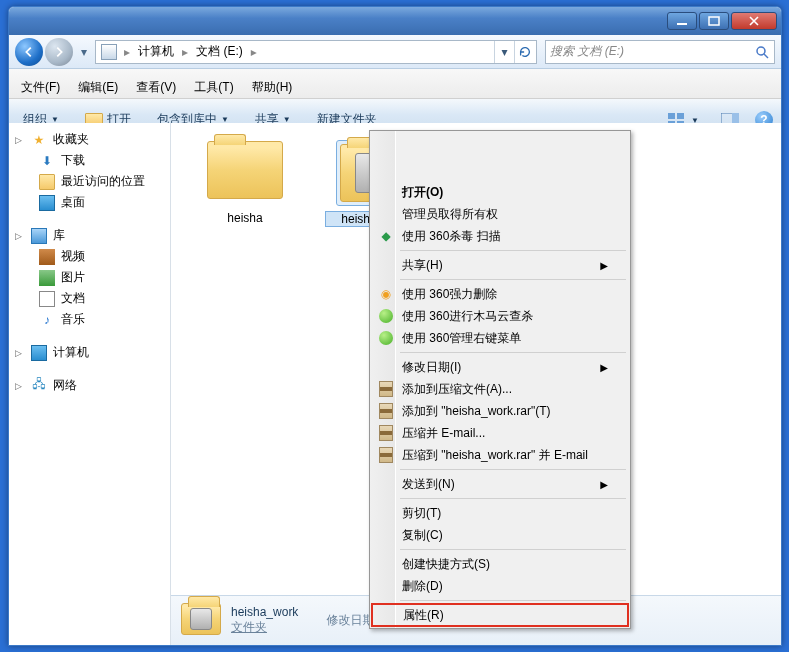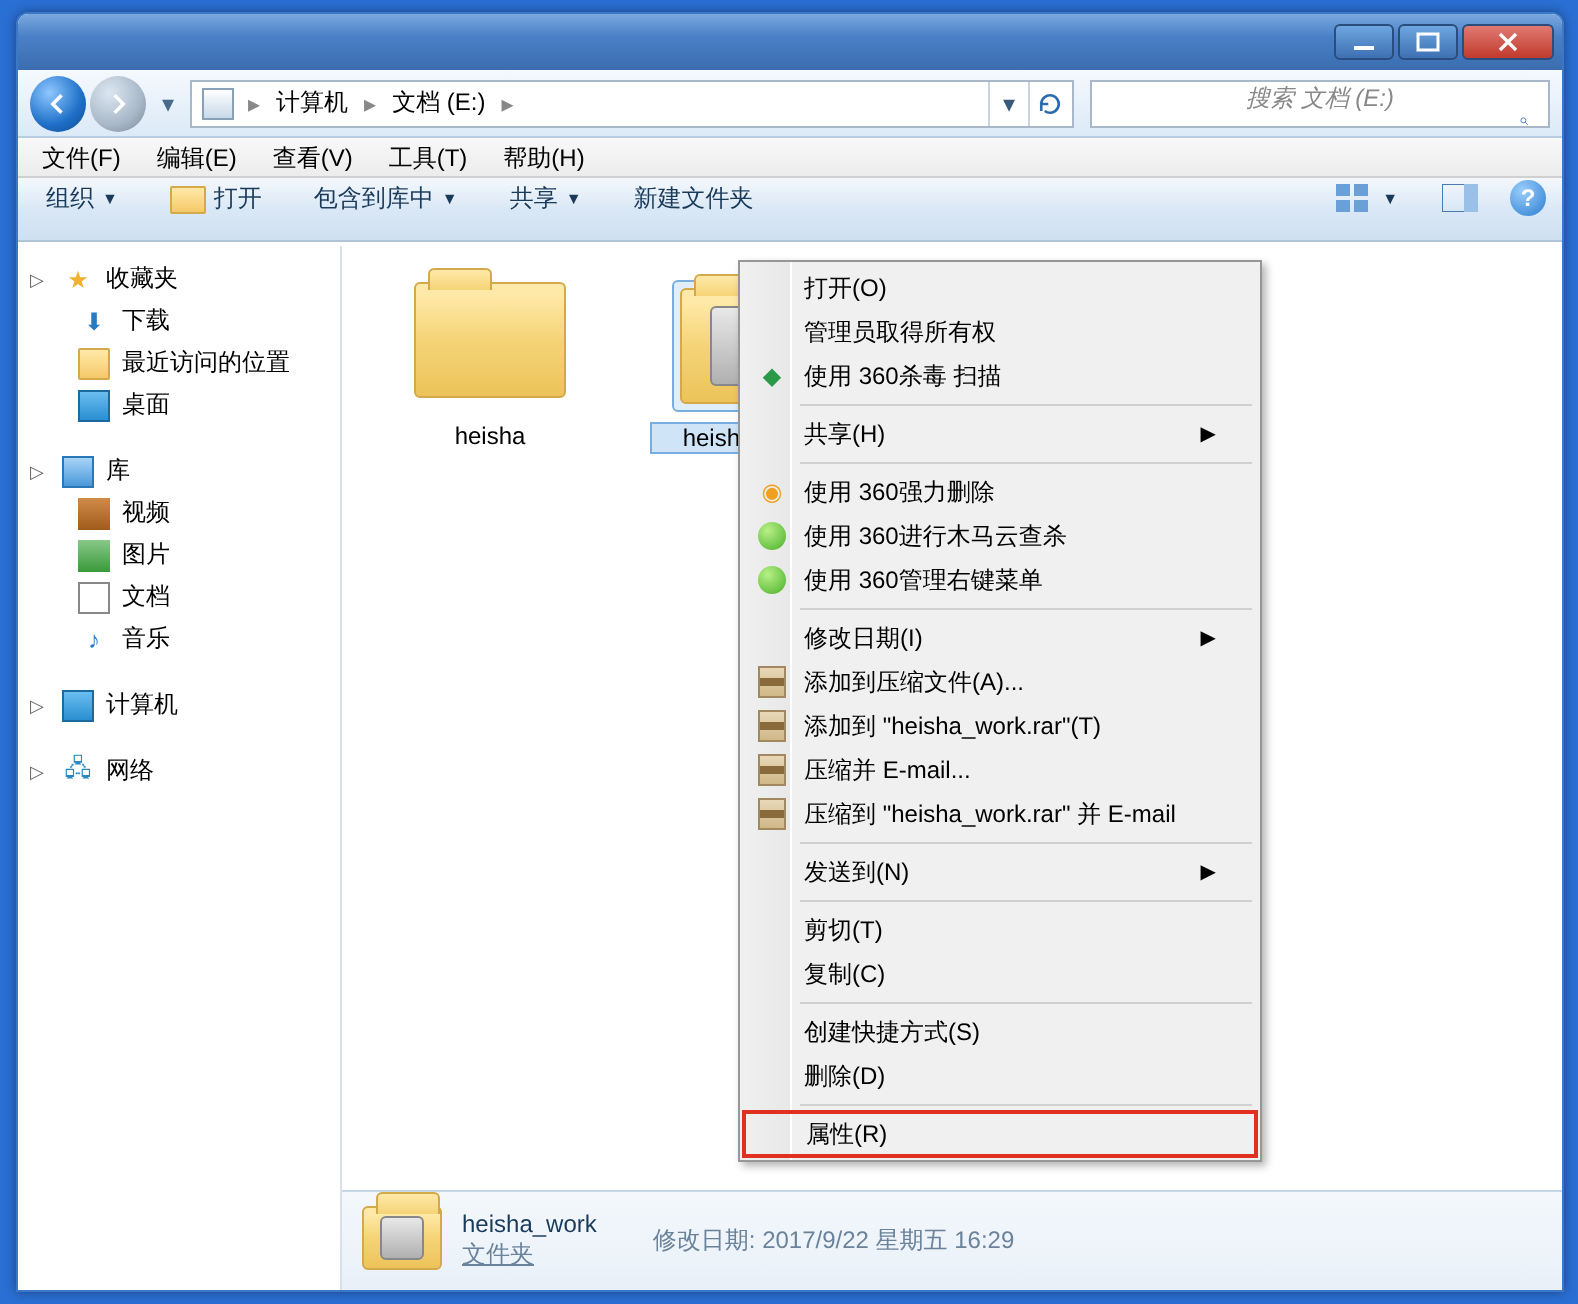--- a/index.html
+++ b/index.html
@@ -20,29 +20,29 @@
 .navcircle { width: 28px; height: 28px; border-radius: 50%; background: radial-gradient(circle at 35% 30%, #8ec8ff, #1e6fc8 60%, #0d4a8e); display: flex; align-items: center; justify-content: center; color: #fff; }
 .navcircle.fwd { background: radial-gradient(circle at 35% 30%, #dce6f0, #a8b8c8 60%, #7a8694); }
 .navcircle svg { width: 14px; height: 14px; }
 .navdd { width: 14px; display: flex; align-items: center; justify-content: center; color: #4a6a8a; }
 .address { flex: 1; height: 24px; background: #fff; border: 1px solid #a8b8c8; display: flex; align-items: center; padding: 0 2px; }
 .address .segsep { color: #888; padding: 0 4px; }
 .address .seg { padding: 2px 4px; }
 .address .icon { width: 16px; height: 16px; margin: 0 3px; background: linear-gradient(#fff,#c8d8e8); border: 1px solid #88a0b8; }
 .addrend { display: flex; margin-left: auto; }
 .addrbtn { width: 20px; height: 22px; border-left: 1px solid #c8d4e0; display: flex; align-items: center; justify-content: center; color: #3a5a7a; }
-.searchbox { width: 230px; height: 24px; background: #fff; border: 1px solid #a8b8c8; margin-left: 4px; display: flex; align-items: center; padding: 0 4px; color: #888; font-style: italic; flex-direction: column; }
+.searchbox { width: 230px; height: 24px; background: #fff; border: 1px solid #a8b8c8; margin-left: 4px; display: flex; align-items: center; padding: 0 4px; color: #888; font-style: italic; }
 .searchbox svg { margin-left: auto; color: #4a7ac8; }
 
 
-.menubar { height: 20px; background: linear-gradient(#f8f8f8,#ececec); border-bottom: 1px solid #d0d0d0; display: flex; align-items: flex-start; padding: 0 4px; gap: 2px; }
+.menubar { height: 30px; background: linear-gradient(#f8f8f8,#ececec); border-bottom: 1px solid #d0d0d0; display: flex; align-items: flex-end; padding: 0 4px; gap: 2px; }
 .menubar span { padding: 2px 8px; }
 
 
-.toolbar { height: 32px; background: linear-gradient(#f4f8fc,#dae8f6 50%, #cfe0f0); border-bottom: 1px solid #b0c4d8; display: flex; align-items: flex-start; padding: 0 8px; gap: 14px; color: #1a3a5a; }
+.toolbar { height: 32px; background: linear-gradient(#f4f8fc,#dae8f6 50%, #cfe0f0); border-bottom: 1px solid #b0c4d8; display: flex; align-items: flex-end; padding: 0 8px; gap: 14px; color: #1a3a5a; }
 .toolbar .tbtn { display: flex; align-items: center; gap: 4px; padding: 2px 6px; }
 .toolbar .tbtn .dd { font-size: 8px; }
 .toolbar-right { margin-left: auto; display: flex; align-items: center; gap: 10px; }
 .helpbtn { width: 18px; height: 18px; border-radius: 50%; background: radial-gradient(circle at 35% 30%, #9acdfc, #2a7ed0); color: #fff; display: flex; align-items: center; justify-content: center; font-weight: bold; }
 
 
 .body { position: absolute; top: 116px; left: 0; right: 0; bottom: 0; display: flex; }
 .sidebar { width: 162px; background: #fff; border-right: 1px solid #d8e0e8; overflow: hidden; padding: 6px 0; }
 .sidebar .grp { margin-bottom: 12px; }
 .sidebar .item { display: flex; align-items: center; gap: 6px; padding: 2px 8px 2px 14px; white-space: nowrap; }
@@ -69,21 +69,21 @@
 
 .details { position: absolute; left: 0; right: 0; bottom: 0; height: 50px; background: linear-gradient(#f4f8fc,#e8f0f8); border-top: 1px solid #c8d8e8; display: flex; align-items: center; padding: 4px 10px; gap: 10px; }
 .details .dthumb { width: 40px; height: 36px; }
 .details .dtxt .dname { color: #1a3a5a; }
 .details .dtxt .dtype { color: #6a829a; text-decoration: underline; }
 .details .dmeta { color: #6a829a; margin-left: 18px; }
 
 
 .ctxmenu { position: absolute; left: 369px; top: 130px; width: 262px; background: #f0f0f0; border: 1px solid #979797; box-shadow: 2px 2px 4px rgba(0,0,0,.3); z-index: 100; padding: 2px; }
 .ctxmenu .mi { display: flex; align-items: center; height: 22px; padding: 0 20px 0 30px; position: relative; white-space: nowrap; }
-.ctxmenu .mi.bold { font-weight: normal; }
+.ctxmenu .mi.bold { font-weight: bold; margin-top: 48px; }
 .ctxmenu .mi .arrow { margin-left: auto; font-size: 10px; }
 .ctxmenu .mi .cico { position: absolute; left: 6px; width: 16px; height: 16px; display: flex; align-items: center; justify-content: center; }
 .ctxmenu .sep { height: 1px; background: #d0d0d0; margin: 3px 2px 3px 28px; }
 .ctxmenu .iconstrip { position: absolute; left: 0; top: 0; bottom: 0; width: 26px; background: linear-gradient(to right,#f0f0f0,#e8e8e8); border-right: 1px solid #fff; }
 .ctxmenu .mi.highlight { border: 2px solid #e03020; margin: -1px; height: 24px; }
 .shield { color: #2a9a4a; }
 .lamp360 { color: #f0a020; }
 .greenball { width: 14px; height: 14px; border-radius: 50%; background: radial-gradient(circle at 35% 30%, #b8f088, #48b028); }
 .rar { width: 14px; height: 16px; background: linear-gradient(#e8d8b8,#d0b888); border: 1px solid #a08860; position: relative; }
 .rar::after { content: ""; position: absolute; left: 0; right: 0; top: 5px; height: 4px; background: #8a6a3a; }

